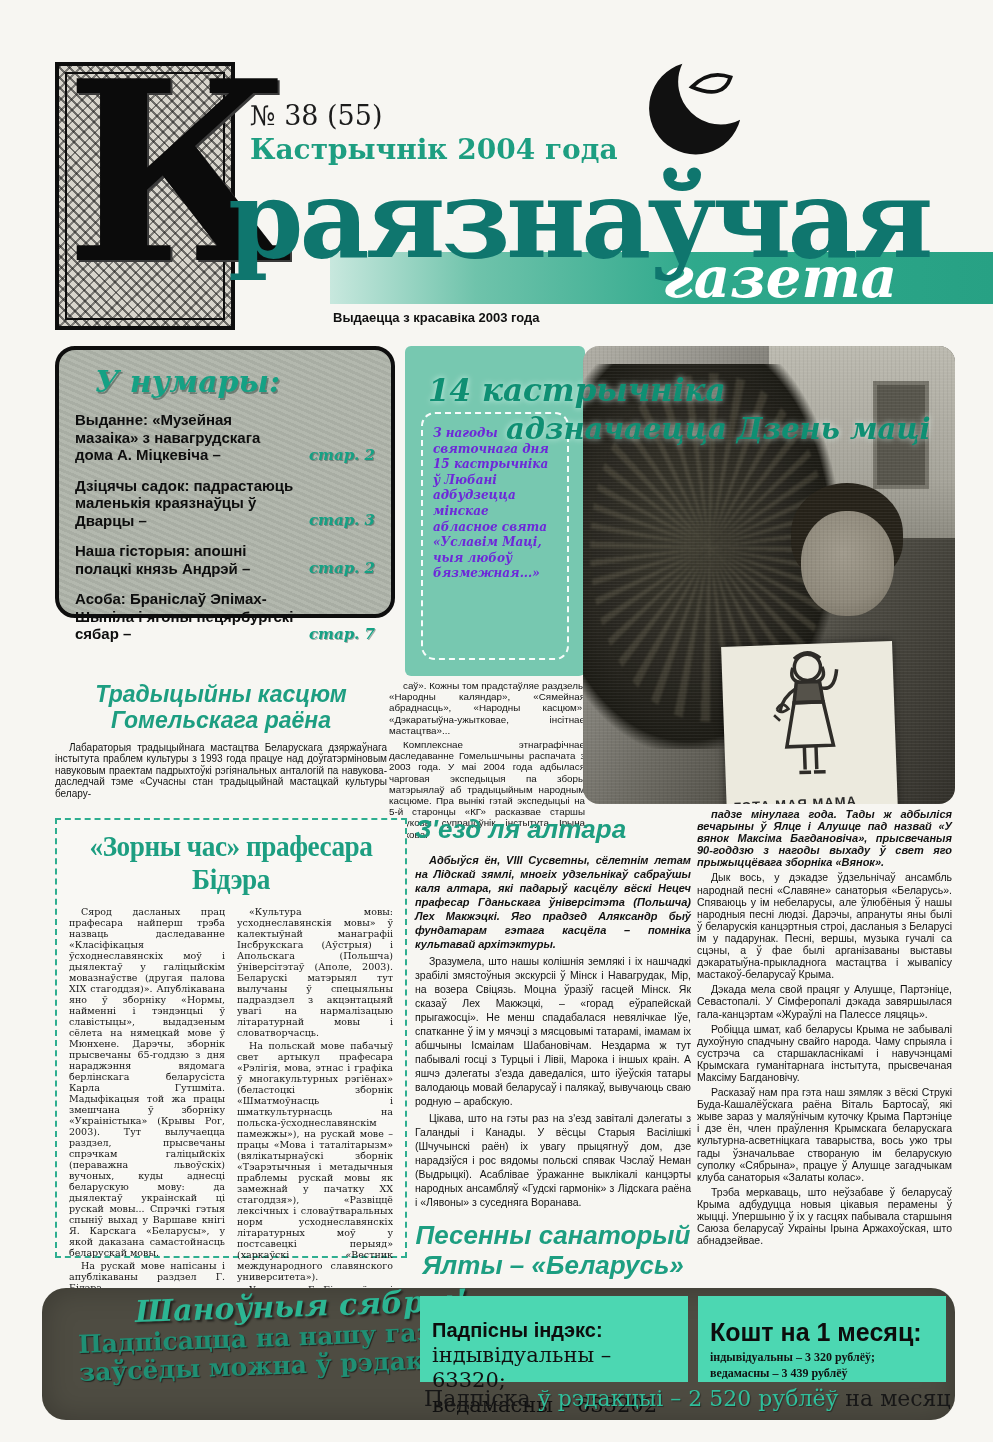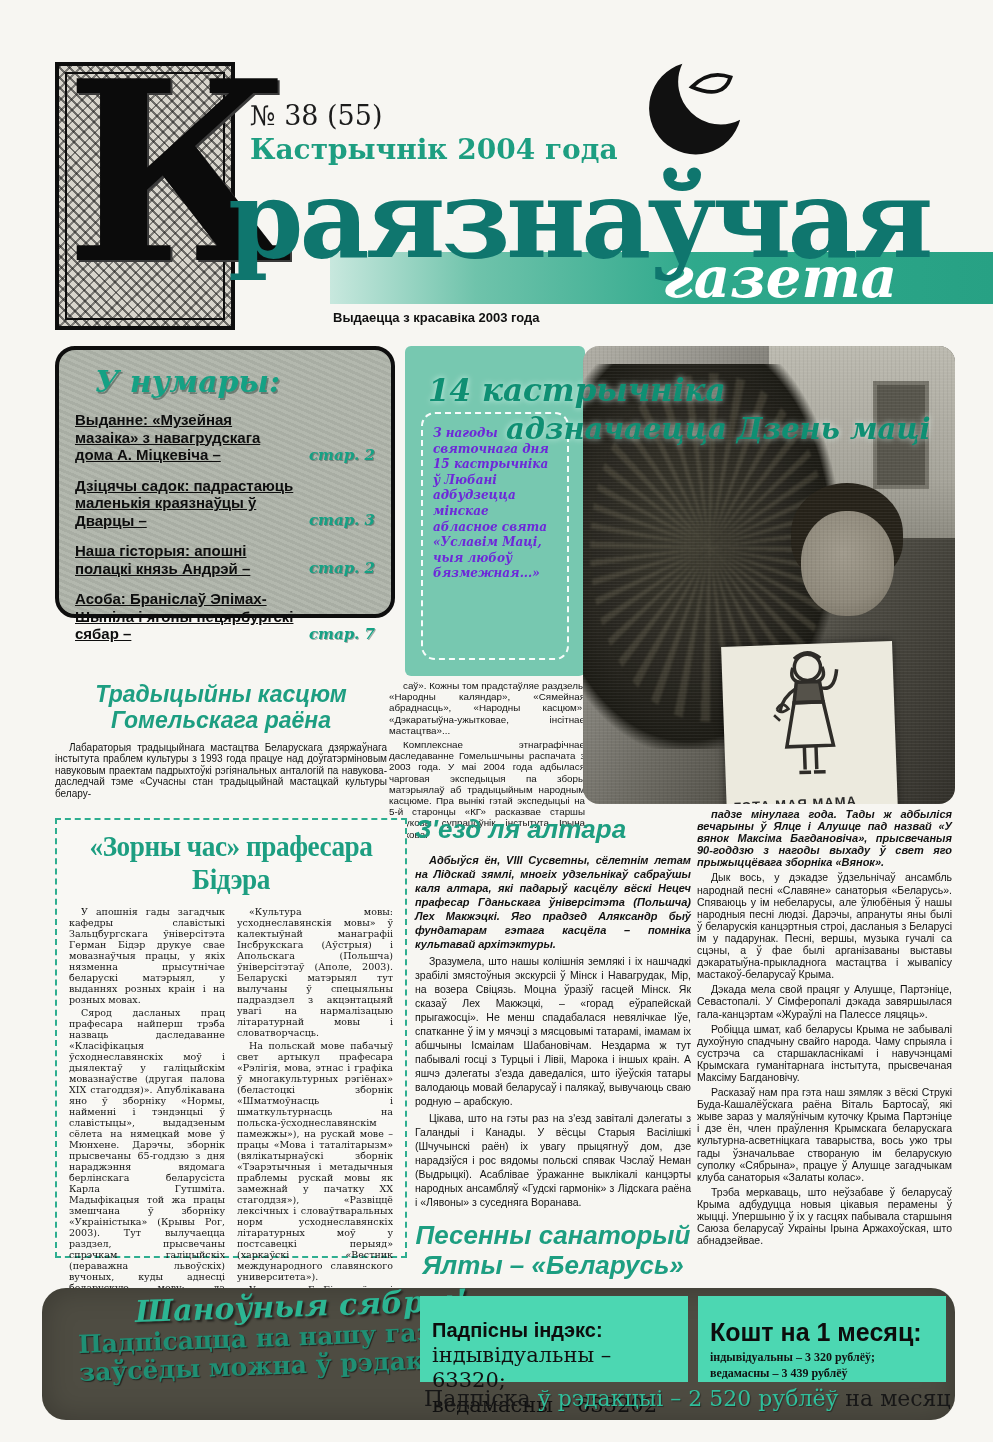--- a/index.html
+++ b/index.html
@@ -28,21 +28,21 @@
   .since-line{left:333px;top:310px;font-size:13px;font-weight:bold;color:#111;}
 
   
   .toc-box{left:55px;top:346px;width:340px;height:272px;box-sizing:border-box;border:4px solid #0e0e0e;
      border-radius:20px;background:
        repeating-linear-gradient(23deg, rgba(90,95,88,.12) 0 3px, transparent 3px 6px),#b3b8ae;
      padding:12px 16px 10px 16px;}
   .toc-heading{font-family:"DejaVu Serif",serif;font-style:italic;font-weight:bold;font-size:30px;
      color:#15a184;text-shadow:1.5px 1.5px 0 rgba(30,60,52,.45);margin:2px 0 12px 20px;}
   .toc-item{display:flex;align-items:flex-end;margin-bottom:13px;}
-  .toc-text{width:74%;font-size:15px;font-weight:bold;line-height:1.17;color:#0e0e0e;text-decoration:underline;}
+  .toc-text{width:74%;font-size:15px;font-weight:bold;line-height:1.17;color:#0e0e0e;}
   .toc-page{margin-left:auto;font-family:"DejaVu Serif",serif;font-style:italic;font-weight:bold;
      font-size:15px;color:#15a184;text-shadow:1px 1px 0 rgba(30,60,52,.4);white-space:nowrap;}
 
   
   .promo-panel{left:405px;top:346px;width:180px;height:330px;background:#77c8b0;border-radius:6px;z-index:1;}
   .promo-title1{left:428px;top:372px;font-family:"DejaVu Serif",serif;font-style:italic;font-weight:bold;
      font-size:31px;color:#0f8f73;z-index:6;text-shadow:0 0 6px rgba(235,255,248,.75);white-space:nowrap;}
   .promo-title2{left:506px;top:412px;font-family:"DejaVu Serif",serif;font-style:italic;font-weight:bold;
      font-size:29px;color:#0f8f73;z-index:6;text-shadow:0 0 6px rgba(235,255,248,.75);white-space:nowrap;}
   .promo-note{position:absolute;left:16px;top:66px;width:148px;bottom:16px;box-sizing:border-box;
@@ -196,21 +196,20 @@
   </div>
   <div class="abs costume-c2">
     <p>саў». Кожны том прадстаўляе раздзелы «Народны каляндар», «Сямейная абраднасць», «Народны касцюм», «Дэкаратыўна-ужытковае, інсітнае мастацтва»...</p>
     <p>Комплекснае этнаграфічнае даследаванне Гомельшчыны распачата з 2003 года. У маі 2004 года адбылася чарговая экспедыцыя па зборы матэрыялаў аб традыцыйным народным касцюме. Пра вынікі гэтай экспедыцыі на 5-й старонцы «КГ» расказвае старшы навуковы супрацоўнік інстытута Ірына Чыжова.</p>
   </div>
 
   <div class="abs bider-box">
     <div class="bider-title">«Зорны час» прафесара Бідэра</div>
     <div class="bider-cols">
       <div class="bider-col">
-        <p>У апошнія гады загадчык кафедры славістыкі Зальцбургскага ўніверсітэта Герман Бідэр друкуе свае мовазнаўчыя працы, у якіх нязменна прысутнічае беларускі матэрыял, у выданнях розных краін і на розных мовах.</p>
         <p>Сярод дасланых прац прафесара найперш трэба назваць даследаванне «Класіфікацыя ўсходнеславянскіх моў і дыялектаў у галіцыйскім мовазнаўстве (другая палова XIX стагоддзя)». Апублікавана яно ў зборніку «Нормы, найменні і тэндэнцыі ў славістыцы», выдадзеным сёлета на нямецкай мове ў Мюнхене. Дарэчы, зборнік прысвечаны 65-годдзю з дня нараджэння вядомага берлінскага беларусіста Карла Гутшміта. Мадыфікацыя той жа працы змешчана ў зборніку «Украіністыка» (Крывы Рог, 2003). Тут вылучаецца раздзел, прысвечаны спрэчкам галіцыйскіх (пераважна львоўскіх) вучоных, куды аднесці беларускую мову: да дыялектаў украінскай ці рускай мовы... Спрэчкі гэтыя спыніў выхад у Варшаве кнігі Я. Карскага «Беларусы», у якой даказана самастойнасць беларускай мовы.</p>
         <p>На рускай мове напісаны і апублікаваны раздзел Г. Бідэра</p>
       </div>
       <div class="bider-col">
         <p>«Культура мовы: усходнеславянскія мовы» ў калектыўнай манаграфіі Інсбрукскага (Аўстрыя) і Апольскага (Польшча) ўніверсітэтаў (Аполе, 2003). Беларускі матэрыял тут вылучаны ў спецыяльны падраздзел з акцэнтацыяй увагі на нармалізацыю літаратурнай мовы і словатворчасць.</p>
         <p>На польскай мове пабачыў свет артыкул прафесара «Рэлігія, мова, этнас і графіка ў многакультурных рэгіёнах» (беластоцкі зборнік «Шматмоўнасць і шматкультурнасць на польска-ўсходнеславянскім памежжы»), на рускай мове – працы «Мова і таталітарызм» (вялікатырнаўскі зборнік «Тэарэтычныя і метадычныя праблемы рускай мовы як замежнай у пачатку XX стагоддзя»), «Развіццё лексічных і словаўтваральных норм усходнеславянскіх літаратурных моў у постсавецкі перыяд» (харкаўскі «Вестник международного славянского университета»).</p>
         <p>Урэшце, у Г. Бідэра ёсць і беларускамоўная публікацыя – «Веравызнанне, этнас і мова ў XX стагоддзі» (мінска-магілёўскі квартальнік «Край»).</p>
         <div class="bider-byline">
           <div>Кацярына ЛЮБЕЦКАЯ,</div>
           <div>«Голас Радзімы»</div>

